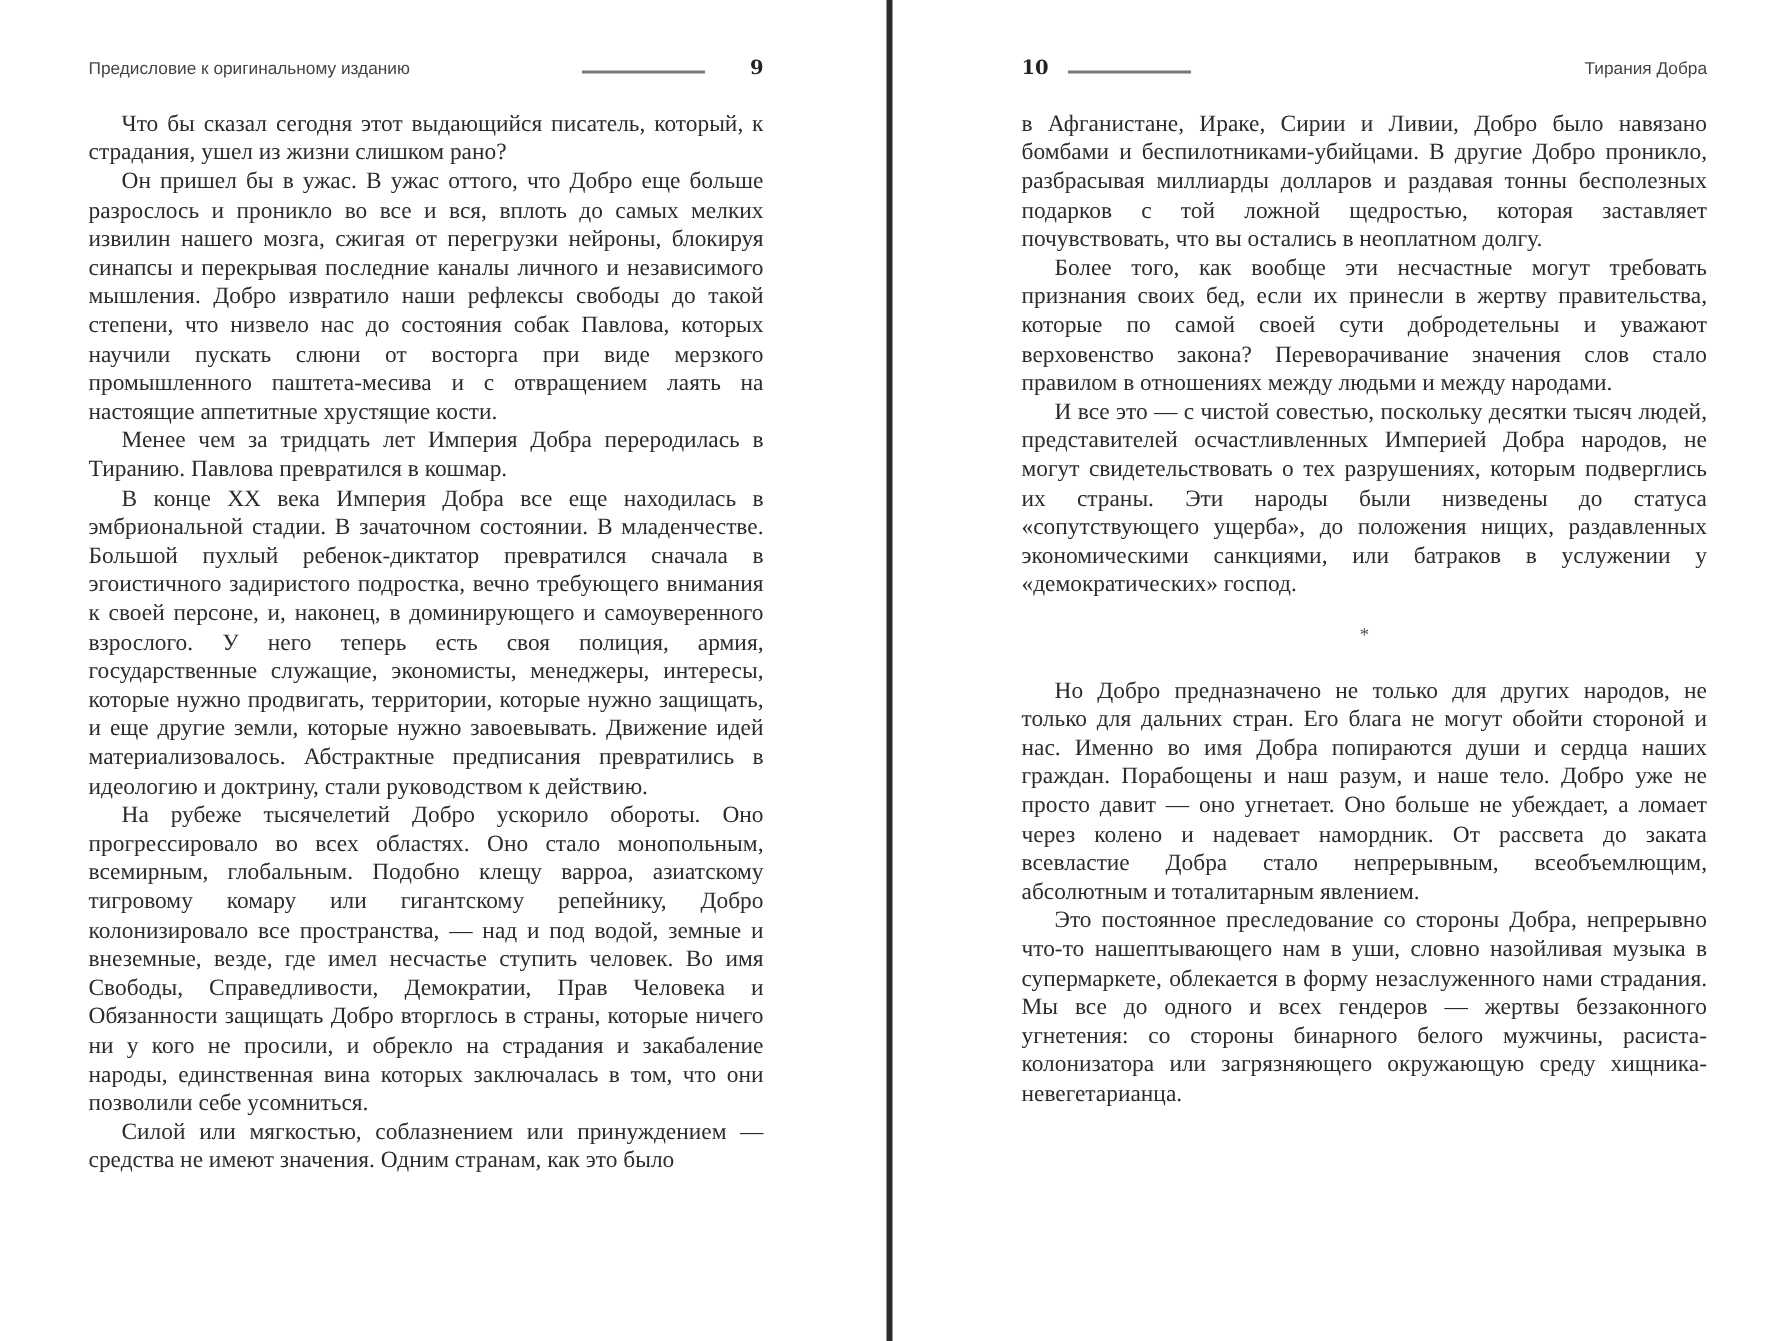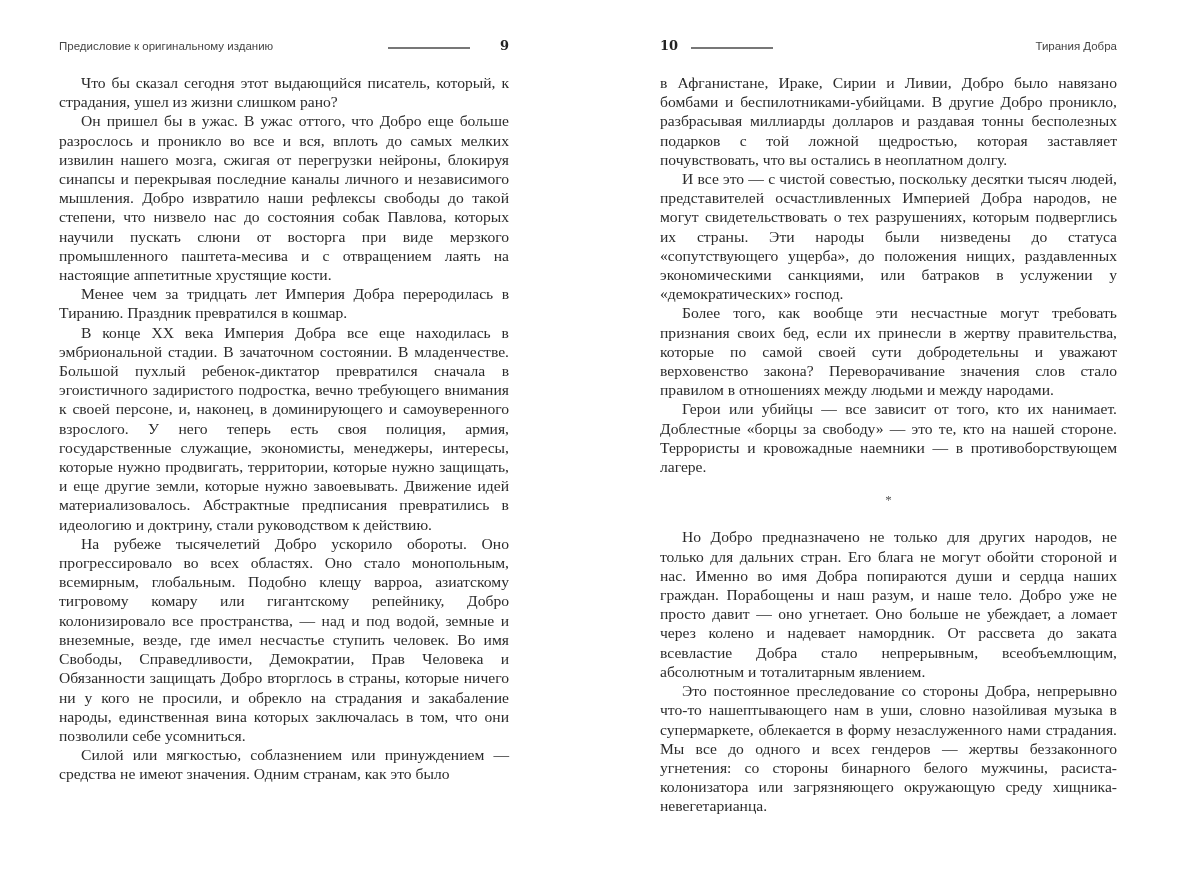--- a/index.html
+++ b/index.html
@@ -6,21 +6,21 @@
   body {
     width: 1184px; height: 894px; overflow: hidden;
     background: #ffffff;
     position: relative;
     font-family: "DejaVu Serif", serif;
   }
   .page {
     position: absolute; top: 0; height: 894px; background: #ffffff;
   }
   #page-left { left: 0; width: 591px; }
-  #page-right { left: 574px; width: 589px; }
+  #page-right { left: 595px; width: 589px; }
   .spine {
     position: absolute; top: 0; left: 591px; width: 5px; height: 894px;
     background: #2a2a2a;
   }
   .running-head {
     position: absolute; top: 40px; height: 16px;
     font-family: "Liberation Sans", sans-serif;
     font-size: 11.5px; color: #444;
   }
   .folio {
@@ -51,36 +51,35 @@
 <body>
 
 <div class="page" id="page-left">
   <div class="running-head" style="left:59px;">Предисловие к оригинальному изданию</div>
   <div class="head-rule" style="left:388px; width:82px;"></div>
   <div class="folio" style="left:500px;">9</div>
 
   <div class="body-text" id="left-text">
     <p>Что бы сказал сегодня этот выдающийся писатель, который, к страдания, ушел из жизни слишком рано?</p>
     <p>Он пришел бы в ужас. В ужас оттого, что Добро еще больше разрослось и проникло во все и вся, вплоть до самых мелких извилин нашего мозга, сжигая от перегрузки нейроны, блокируя синапсы и перекрывая последние каналы личного и независимого мышления. Добро извратило наши рефлексы свободы до такой степени, что низвело нас до состояния собак Павлова, которых научили пускать слюни от восторга при виде мерзкого промышленного паштета-месива и с отвращением лаять на настоящие аппетитные хрустящие кости.</p>
-    <p>Менее чем за тридцать лет Империя Добра переродилась в Тиранию. Праздник превратился в кошмар.</p>
+    <p>Менее чем за тридцать лет Империя Добра переродилась в Тиранию. Павлова превратился в кошмар.</p>
     <p>В конце XX века Империя Добра все еще находилась в эмбриональной стадии. В зачаточном состоянии. В младенчестве. Большой пухлый ребенок-диктатор превратился сначала в эгоистичного задиристого подростка, вечно требующего внимания к своей персоне, и, наконец, в доминирующего и самоуверенного взрослого. У него теперь есть своя полиция, армия, государственные служащие, экономисты, менеджеры, интересы, которые нужно продвигать, территории, которые нужно защищать, и еще другие земли, которые нужно завоевывать. Движение идей материализовалось. Абстрактные предписания превратились в идеологию и доктрину, стали руководством к действию.</p>
     <p>На рубеже тысячелетий Добро ускорило обороты. Оно прогрессировало во всех областях. Оно стало монопольным, всемирным, глобальным. Подобно клещу варроа, азиатскому тигровому комару или гигантскому репейнику, Добро колонизировало все пространства, — над и под водой, земные и внеземные, везде, где имел несчастье ступить человек. Во имя Свободы, Справедливости, Демократии, Прав Человека и Обязанности защищать Добро вторглось в страны, которые ничего ни у кого не просили, и обрекло на страдания и закабаление народы, единственная вина которых заключалась в том, что они позволили себе усомниться.</p>
     <p>Силой или мягкостью, соблазнением или принуждением — средства не имеют значения. Одним странам, как это было</p>
   </div>
 </div>
 
 <div class="spine"></div>
 
 <div class="page" id="page-right">
   <div class="folio" style="left:86px;">10</div>
   <div class="head-rule" style="left:117px; width:82px;"></div>
   <div class="running-head" style="right:46px;">Тирания Добра</div>
 
   <div class="body-text" id="right-text">
     <p class="noindent">в Афганистане, Ираке, Сирии и Ливии, Добро было навязано бомбами и беспилотниками-убийцами. В другие Добро проникло, разбрасывая миллиарды долларов и раздавая тонны бесполезных подарков с той ложной щедростью, которая заставляет почувствовать, что вы остались в неоплатном долгу.</p>
+    <p>Более того, как вообще эти несчастные могут требовать признания своих бед, если их принесли в жертву правительства, которые по самой своей сути добродетельны и уважают верховенство закона? Переворачивание значения слов стало правилом в отношениях между людьми и между народами.</p>
     <p>И все это — с чистой совестью, поскольку десятки тысяч людей, представителей осчастливленных Империей Добра народов, не могут свидетельствовать о тех разрушениях, которым подверглись их страны. Эти народы были низведены до статуса «сопутствующего ущерба», до положения нищих, раздавленных экономическими санкциями, или батраков в услужении у «демократических» господ.</p>
-    <p>Более того, как вообще эти несчастные могут требовать признания своих бед, если их принесли в жертву правительства, которые по самой своей сути добродетельны и уважают верховенство закона? Переворачивание значения слов стало правилом в отношениях между людьми и между народами.</p>
-    <p>Герои или убийцы — все зависит от того, кто их нанимает. Доблестные «борцы за свободу» — это те, кто на нашей стороне. Террористы и кровожадные наемники — в противоборствующем лагере.</p>
     <p class="separator">*</p>
     <p>Но Добро предназначено не только для других народов, не только для дальних стран. Его блага не могут обойти стороной и нас. Именно во имя Добра попираются души и сердца наших граждан. Порабощены и наш разум, и наше тело. Добро уже не просто давит — оно угнетает. Оно больше не убеждает, а ломает через колено и надевает намордник. От рассвета до заката всевластие Добра стало непрерывным, всеобъемлющим, абсолютным и тоталитарным явлением.</p>
     <p>Это постоянное преследование со стороны Добра, непрерывно что-то нашептывающего нам в уши, словно назойливая музыка в супермаркете, облекается в форму незаслуженного нами страдания. Мы все до одного и всех гендеров — жертвы беззаконного угнетения: со стороны бинарного белого мужчины, расиста-колонизатора или загрязняющего окружающую среду хищника-невегетарианца.</p>
   </div>
 </div>
 
 </body></html>

